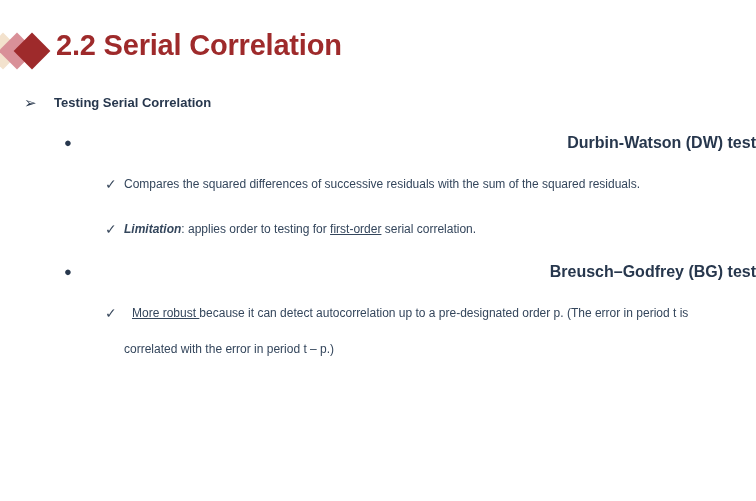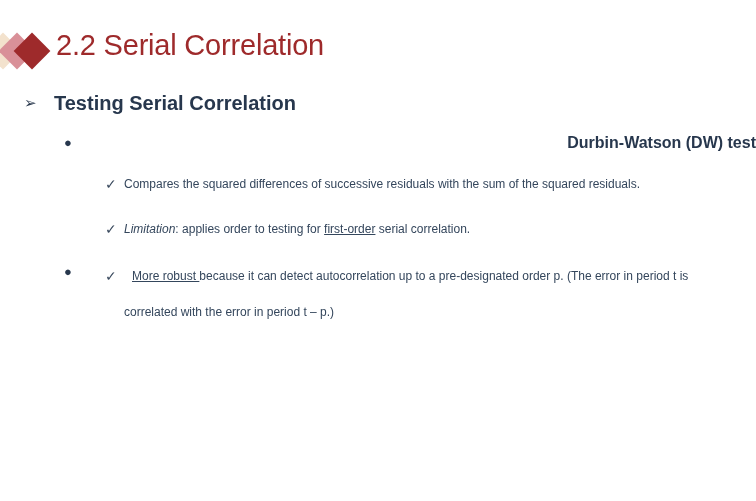--- a/index.html
+++ b/index.html
@@ -38,21 +38,21 @@
     top: 7px;
     width: 56px;
     height: 44px;
   }
 
   .title-text {
     position: absolute;
     left: 56px;
     top: 0px;
     font-size: 29px;
-    font-weight: normal;
+    font-weight: bold;
     color: #9E2A2B;
     letter-spacing: -0.2px;
     white-space: nowrap;
     line-height: 46px;
   }
 
   
   .body-list {
     position: absolute;
     left: 0;
@@ -81,21 +81,21 @@
     margin-bottom: 5px;
   }
   .lvl1 .bullet {
     left: 24px;
     top: 0;
     font-size: 15px;
     color: #2B3A4F;
     line-height: 30px;
   }
   .lvl1 .row-text {
-    font-size: 20px;
+    font-size: 13px;
     font-weight: bold;
     color: #27374D;
     line-height: 30px;
   }
 
   
   .lvl2 {
     padding-left: 90px;
     margin-top: 11px;
     margin-bottom: 4px;
@@ -127,21 +127,21 @@
     font-size: 14px;
     color: #3A4A5E;
     line-height: 36px;
   }
   .lvl3 .row-text {
     font-size: 12px;
     font-weight: normal;
     color: #34465C;
     line-height: 36px;
   }
-  .bi { font-weight: normal; font-style: italic; }
+  .bi { font-weight: bold; font-style: italic; }
   .u { text-decoration: underline; }
 
   
   .u-space { text-decoration: underline; white-space: pre; margin-left: 8px; }
 </style>
 </head>
 <body>
 
 <div class="slide">
 
@@ -177,20 +177,21 @@
       <span class="row-text">Compares the squared differences of successive residuals with the sum of the squared residuals.</span>
     </div>
 
     <div class="row lvl3">
       <span class="bullet">✓</span>
       <span class="row-text"><span class="bi">Limitation</span><span>: applies order to testing for </span><span class="u">first-order</span><span> serial correlation.</span></span>
     </div>
 
     <div class="row lvl2">
       <span class="bullet">●</span>
+      <span class="row-text">Breusch–Godfrey (BG) test</span>
     </div>
 
     <div class="row lvl3">
       <span class="bullet">✓</span>
       <span class="row-text"><span class="u-space">More robust </span><span>because it can detect autocorrelation up to a pre-designated order p. (The error in period t is correlated with the error in period t – p.)</span></span>
     </div>
 
   </div>
 </div>
 

